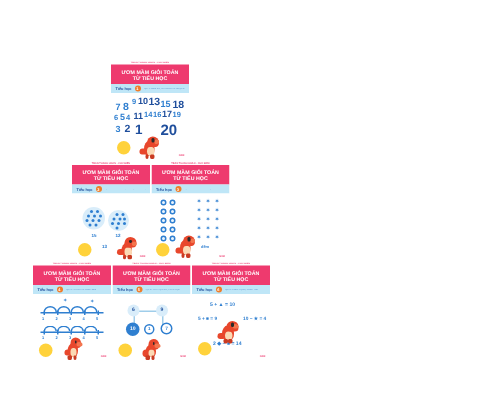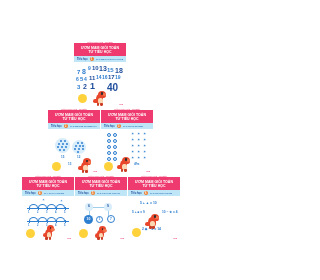--- a/index.html
+++ b/index.html
@@ -178,21 +178,21 @@
       <span class="num" style="left:6px;  top:14px; font-size:6px;">5</span>
       <span class="num" style="left:10px; top:15px; font-size:5px;">4</span>
       <span class="num dk" style="left:15px; top:13px; font-size:6px;">11</span>
       <span class="num" style="left:22px; top:13px; font-size:5px;">14</span>
       <span class="num" style="left:28px; top:13px; font-size:5px;">16</span>
       <span class="num dk" style="left:34px; top:12px; font-size:6px;">17</span>
       <span class="num" style="left:41px; top:13px; font-size:5px;">19</span>
       <span class="num" style="left:3px;  top:22px; font-size:6px;">3</span>
       <span class="num dk" style="left:9px;  top:21px; font-size:7px;">2</span>
       <span class="num dk" style="left:16px; top:20px; font-size:9px;">1</span>
-      <span class="num dk" style="left:33px; top:21px; font-size:10px;">40</span>
+      <span class="num dk" style="left:33px; top:21px; font-size:10px;">20</span>
 
       <div class="sun" style="left:4px; top:32px; width:9px; height:9px;"></div>
 
       <div class="dino" style="left:20px; top:28px; width:13px; height:16px;">
         <div class="d-tail"></div>
         <div class="d-body"></div>
         <div class="d-belly"></div>
         <div class="d-leg l1"></div>
         <div class="d-leg l2"></div>
         <div class="d-head"></div>

